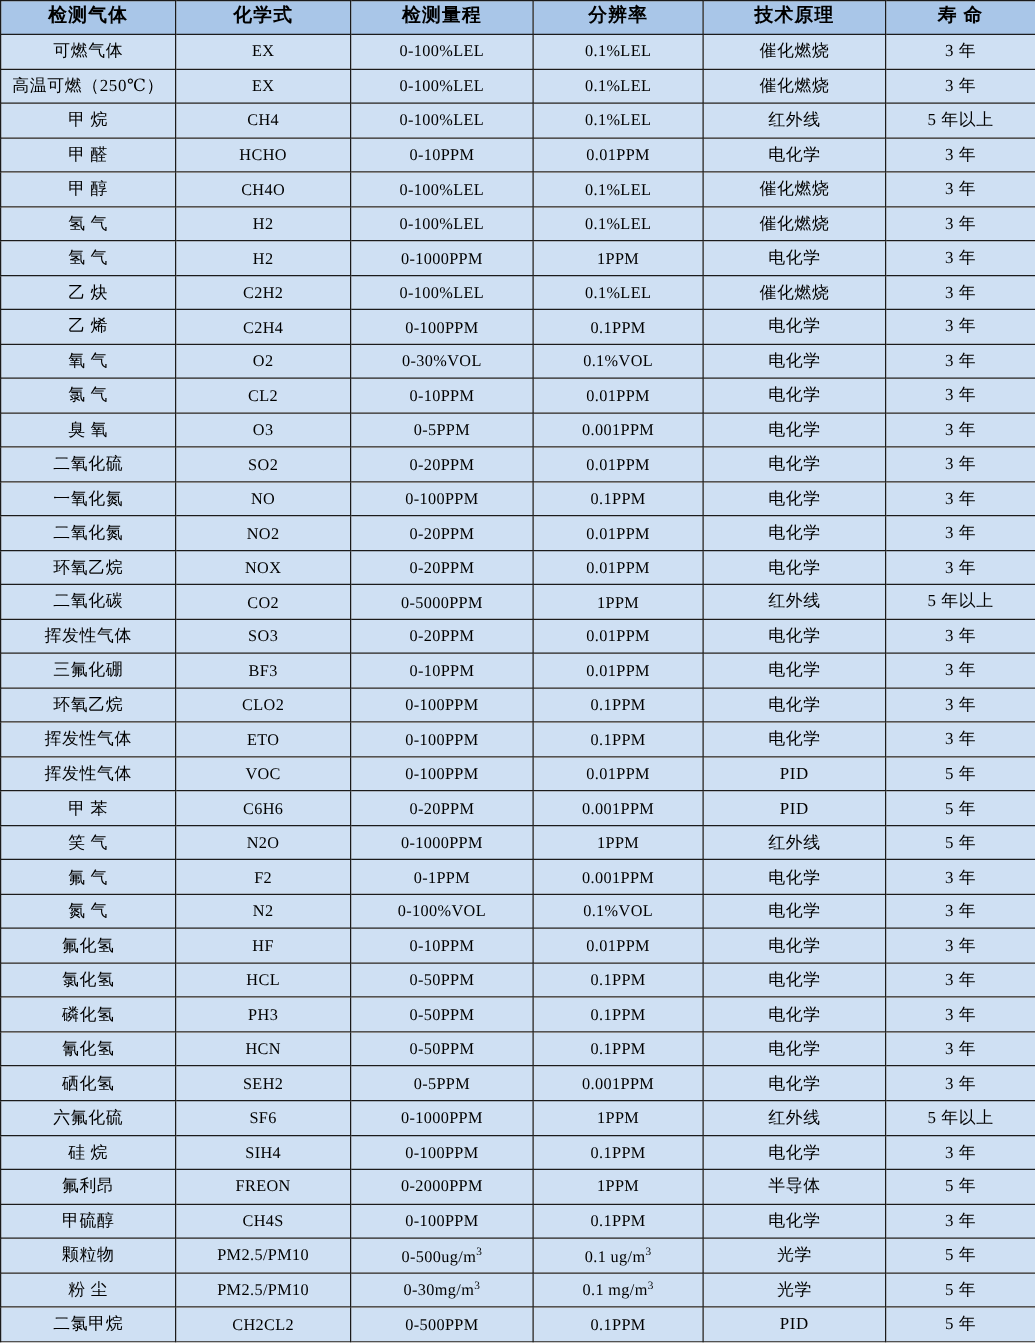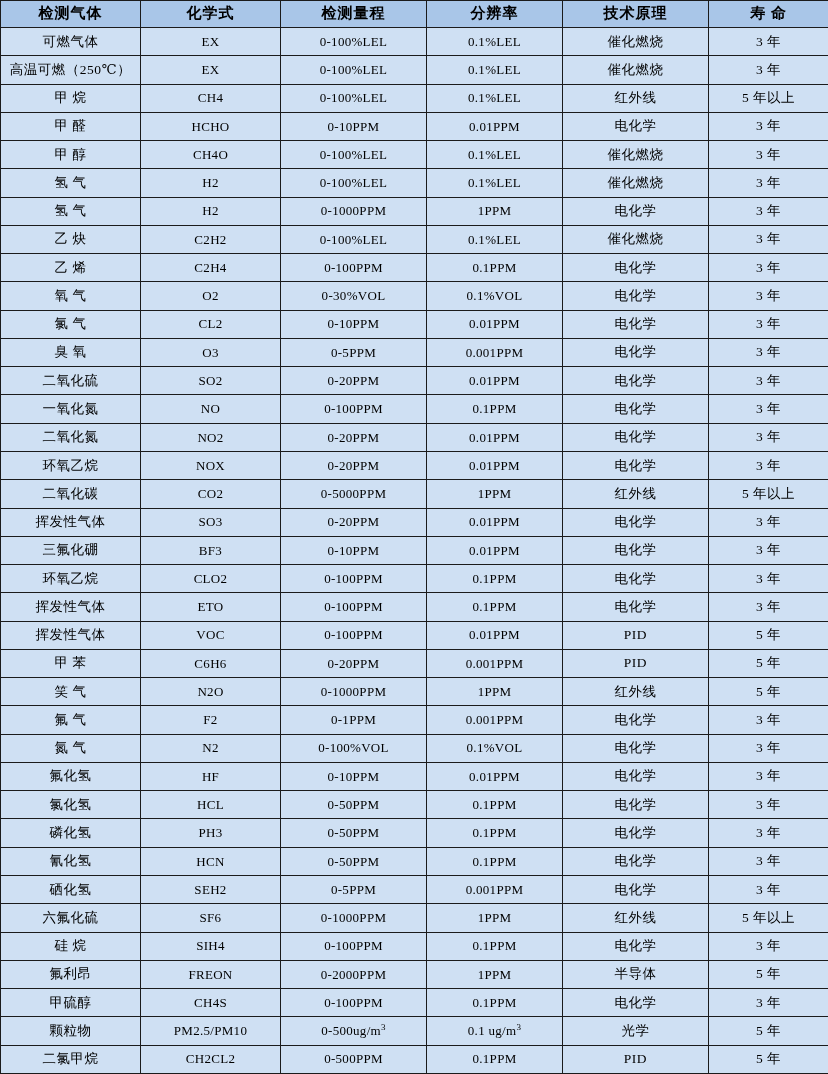--- a/index.html
+++ b/index.html
@@ -365,20 +365,28 @@
       </tr>
       <tr>
         <td class="cn">颗粒物</td>
         <td class="mono">PM2.5/PM10</td>
         <td class="mono">0-500ug/m<span class="sup">3</span></td>
         <td class="mono">0.1 ug/m<span class="sup">3</span></td>
         <td class="cn">光学</td>
         <td class="cn">5 年</td>
       </tr>
       <tr>
+        <td class="cn">粉 尘</td>
+        <td class="mono">PM2.5/PM10</td>
+        <td class="mono">0-30mg/m<span class="sup">3</span></td>
+        <td class="mono">0.1 mg/m<span class="sup">3</span></td>
+        <td class="cn">光学</td>
+        <td class="cn">5 年</td>
+      </tr>
+      <tr>
         <td class="cn">二氯甲烷</td>
         <td class="mono">CH2CL2</td>
         <td class="mono">0-500PPM</td>
         <td class="mono">0.1PPM</td>
         <td class="cn">PID</td>
         <td class="cn">5 年</td>
       </tr>
     </tbody>
 </table>
 

